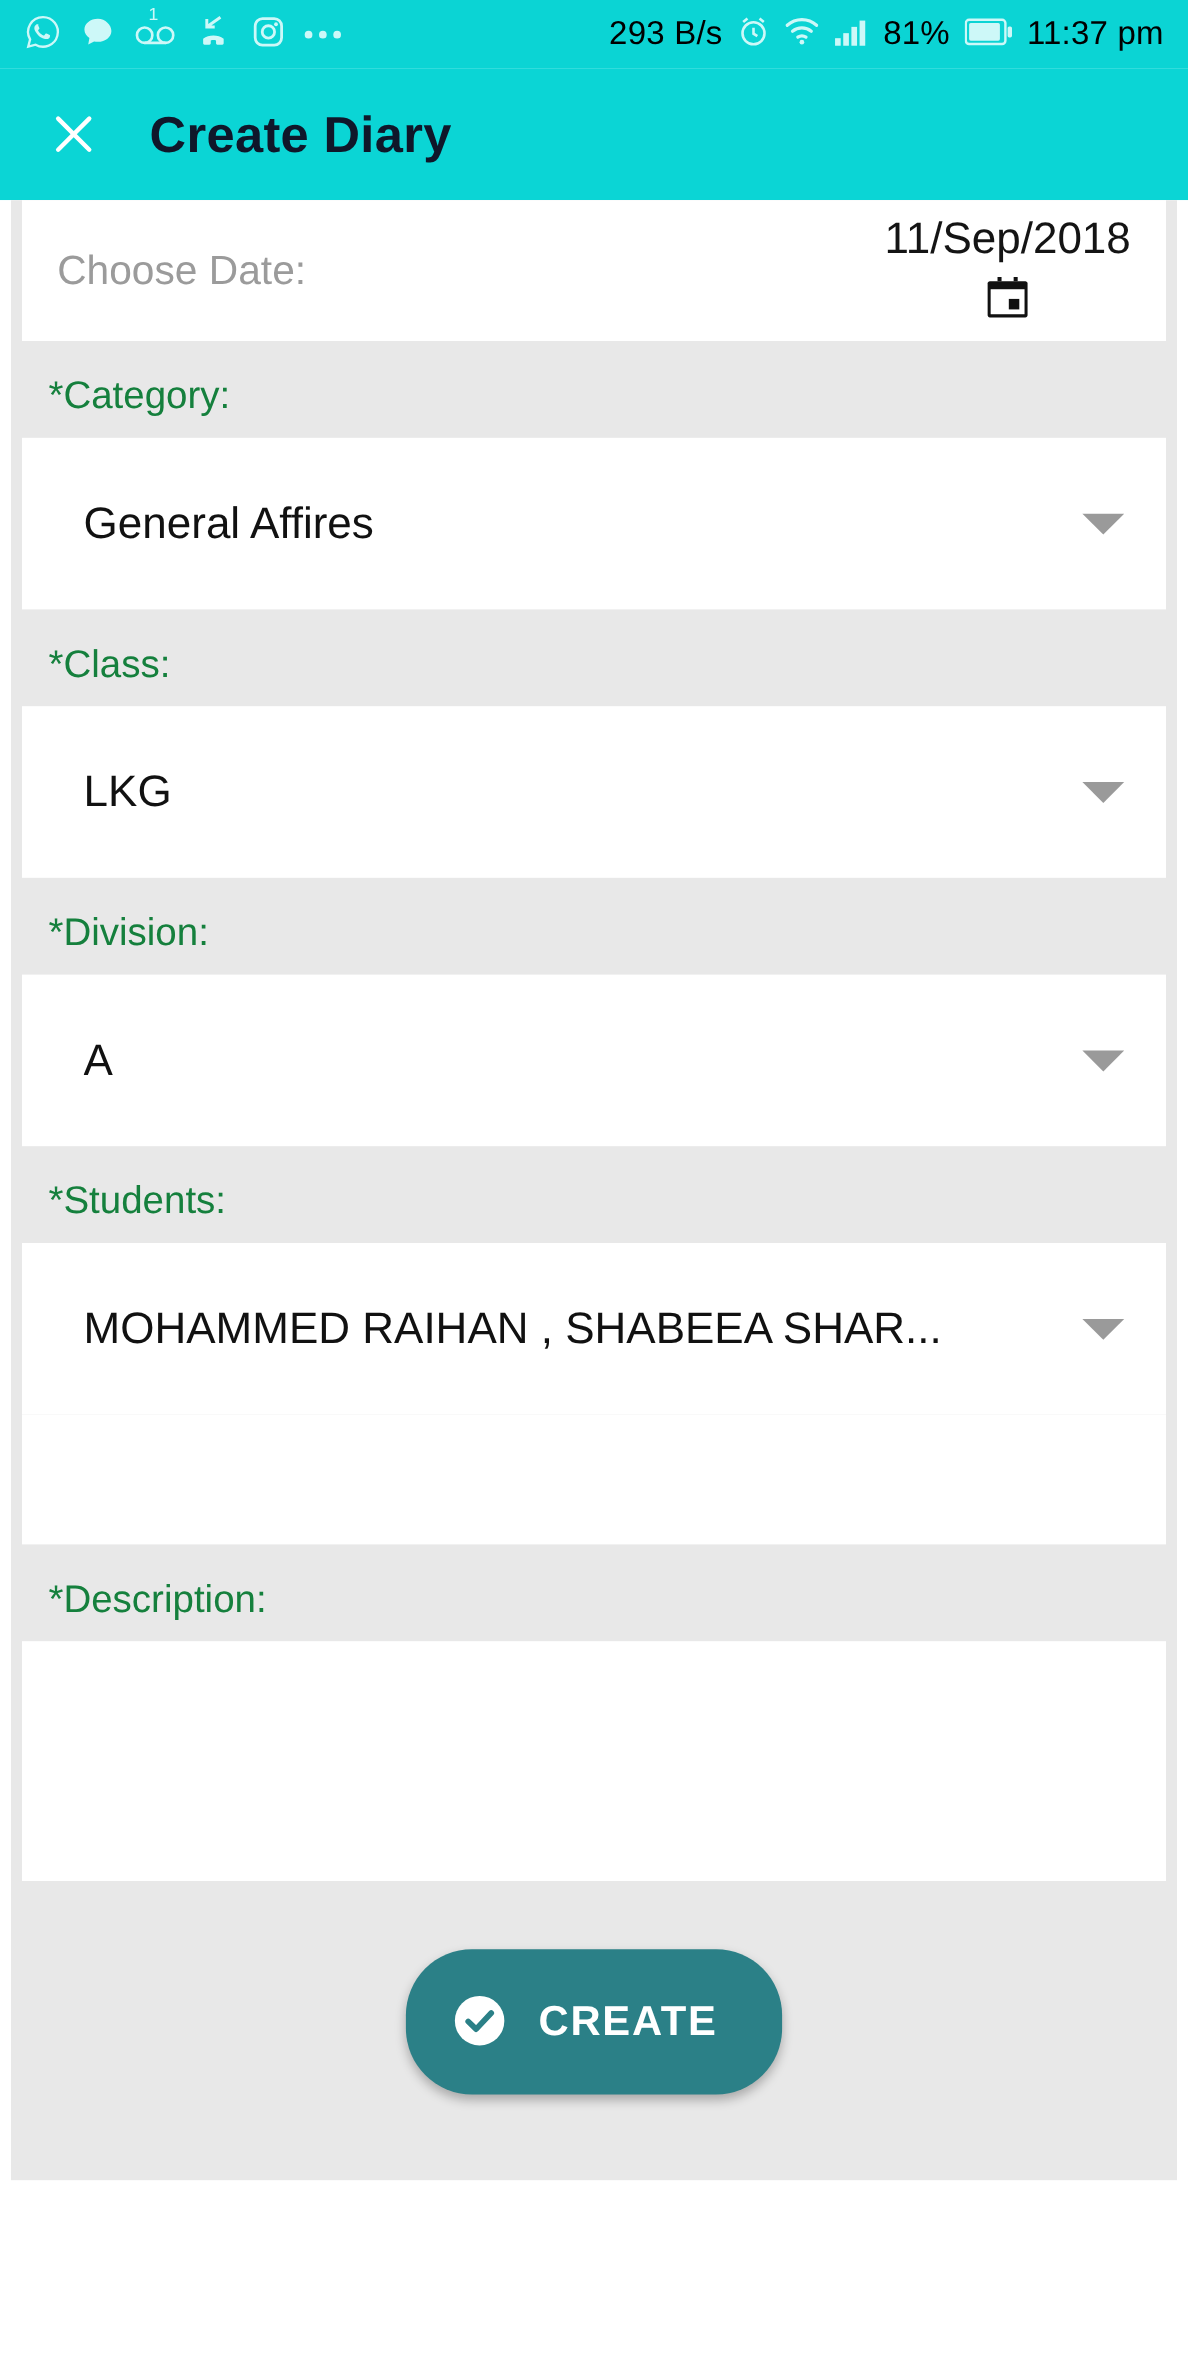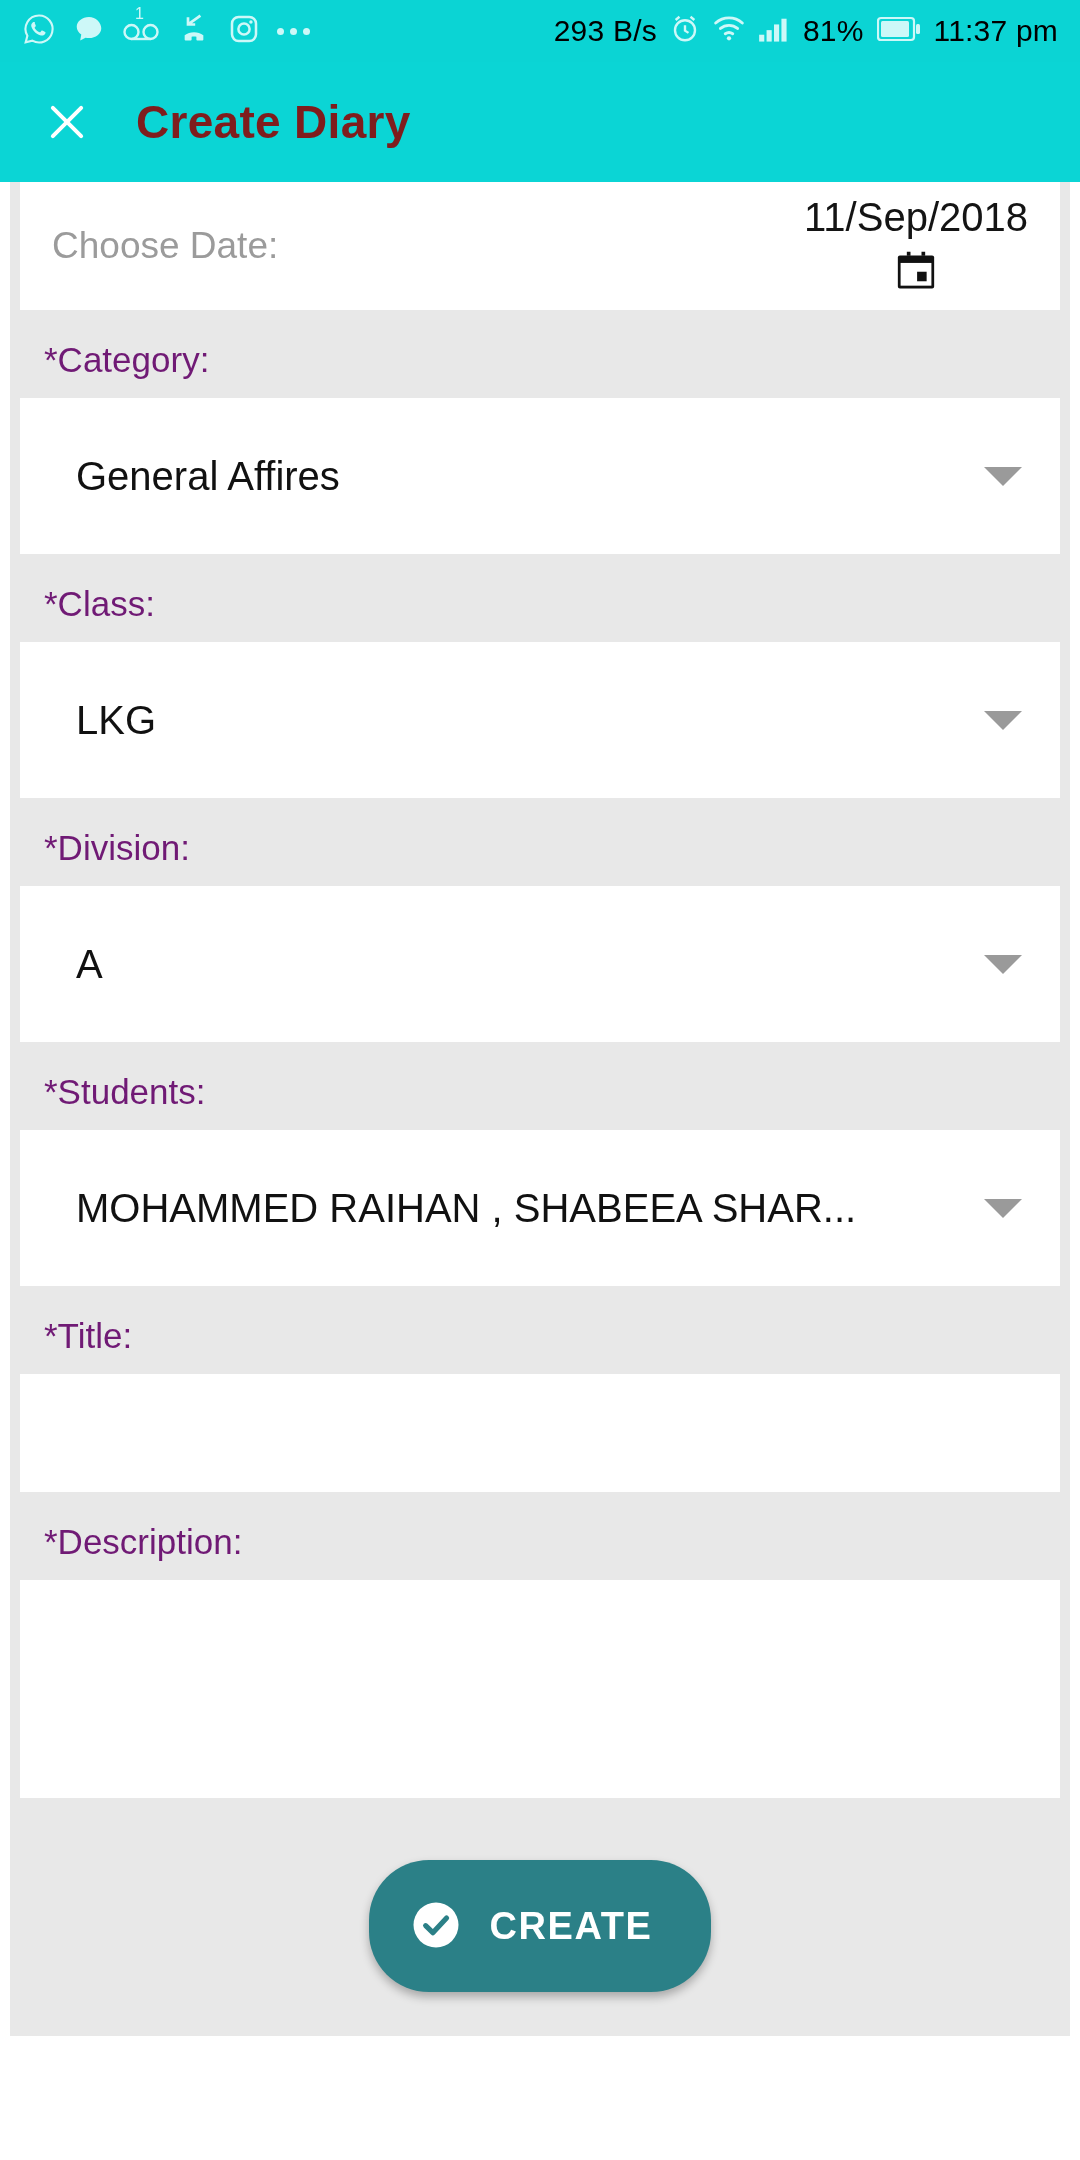--- a/index.html
+++ b/index.html
@@ -39,21 +39,21 @@
   }
   .close-x { width:46px; height:46px; position:relative; flex:none; }
   .close-x:before, .close-x:after {
     content:""; position:absolute; left:50%; top:50%;
     width:44px; height:4px; background:#fff; border-radius:2px;
     transform-origin:center;
   }
   .close-x:before { transform:translate(-50%,-50%) rotate(45deg); }
   .close-x:after  { transform:translate(-50%,-50%) rotate(-45deg); }
   .appbar-title {
-    color:#7f1d1d;
+    color:#0f172a;
     font-size:46px;
     font-weight:bold;
     letter-spacing:0.3px;
   }
 
   
   .page { background:#ffffff; height:calc(2160px - 62px - 120px); }
   .form-wrap {
     background:#e8e8e8;
     margin:0 10px;
@@ -69,21 +69,21 @@
     display:flex;
     align-items:center;
     padding:0 32px 0 32px;
   }
   .date-label { font-size:37px; color:#9b9b9b; }
   .date-right { margin-left:auto; display:flex; align-items:center; gap:9px;flex-direction:column; }
   .date-value { font-size:40px; color:#141414; }
 
   .label {
     font-size:35px;
-    color:#701a75;
+    color:#15803d;
     padding:30px 0 18px 34px;
   }
 
   .field {
     background:#ffffff;
     margin:0 10px;
     height:156px;
     display:flex;
     align-items:center;
     padding:0 38px 0 56px;
@@ -257,21 +257,20 @@
       <span class="field-value">A</span>
       <span class="caret"></span>
     </div>
 
     <div class="label">*Students:</div>
     <div class="field">
       <span class="field-value">MOHAMMED RAIHAN , SHABEEA SHAR...</span>
       <span class="caret"></span>
     </div>
 
-    <div class="label">*Title:</div>
     <div class="input-box">
       <input style="width: 100%; height: 100%; border: none; outline: none; background: transparent; font-size: 40px; padding: 0px 40px 0px 56px; font-family: &quot;Liberation Sans&quot;, sans-serif; color: rgb(17, 17, 17);" placeholder="">
     </div>
 
     <div class="label">*Description:</div>
     <div class="textarea-box">
       <textarea style="width: 100%; height: 100%; border: none; outline: none; resize: none; background: transparent; font-size: 40px; padding: 22px 40px 0px 56px; font-family: &quot;Liberation Sans&quot;, sans-serif; color: rgb(17, 17, 17);" placeholder=""></textarea>
     </div>
 
     <div class="btn-row">

